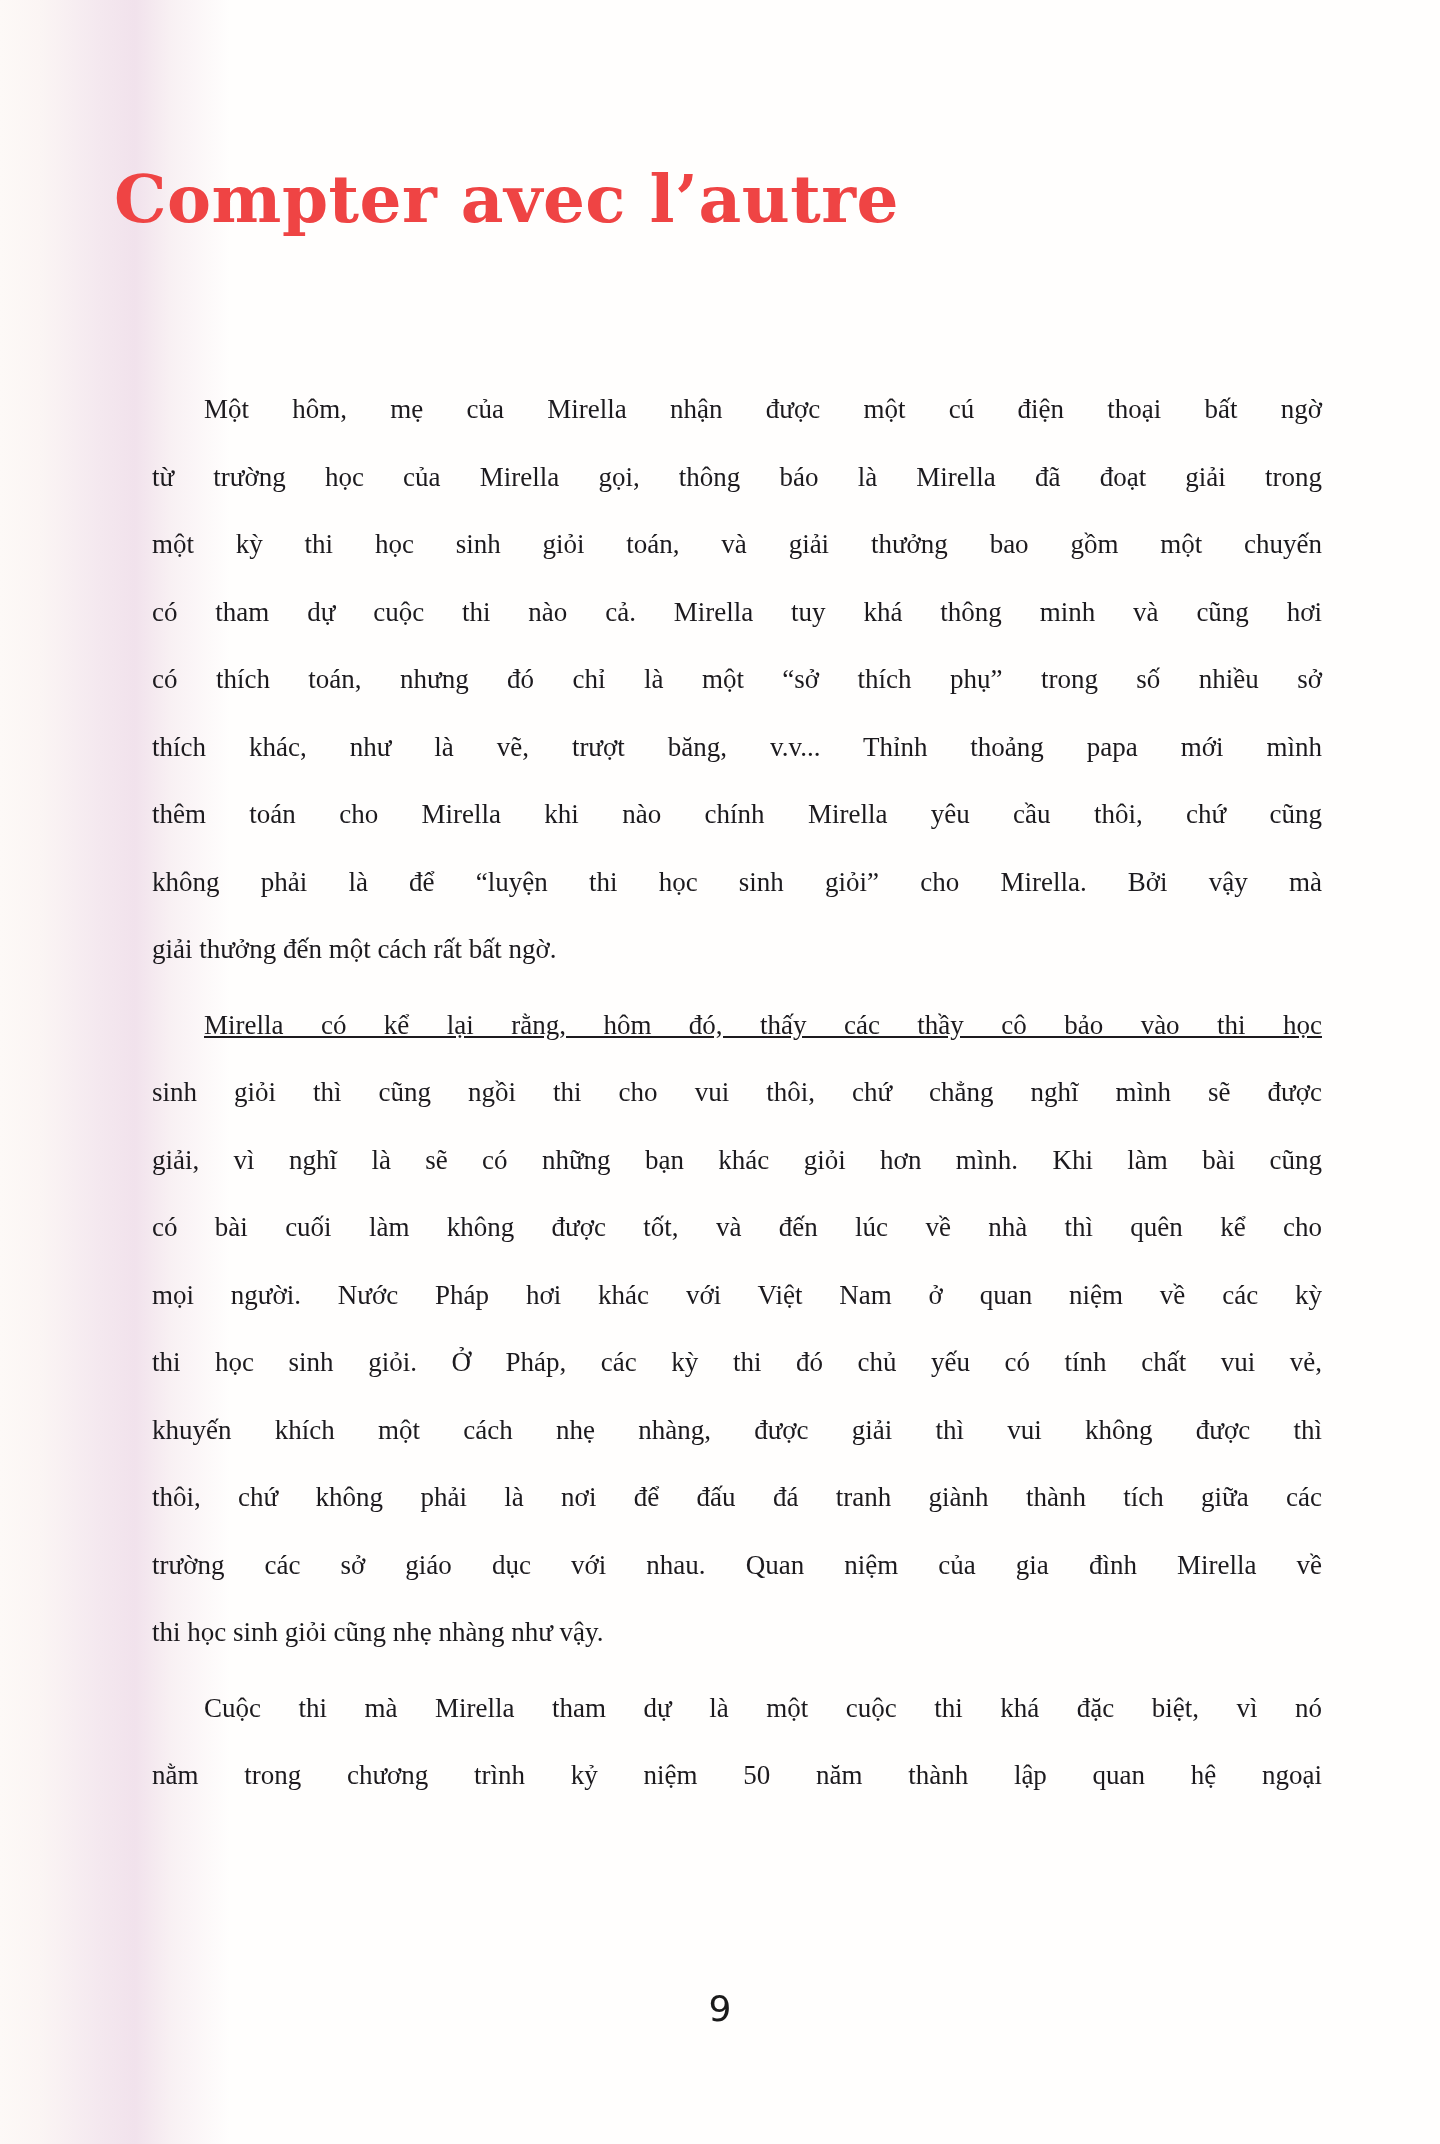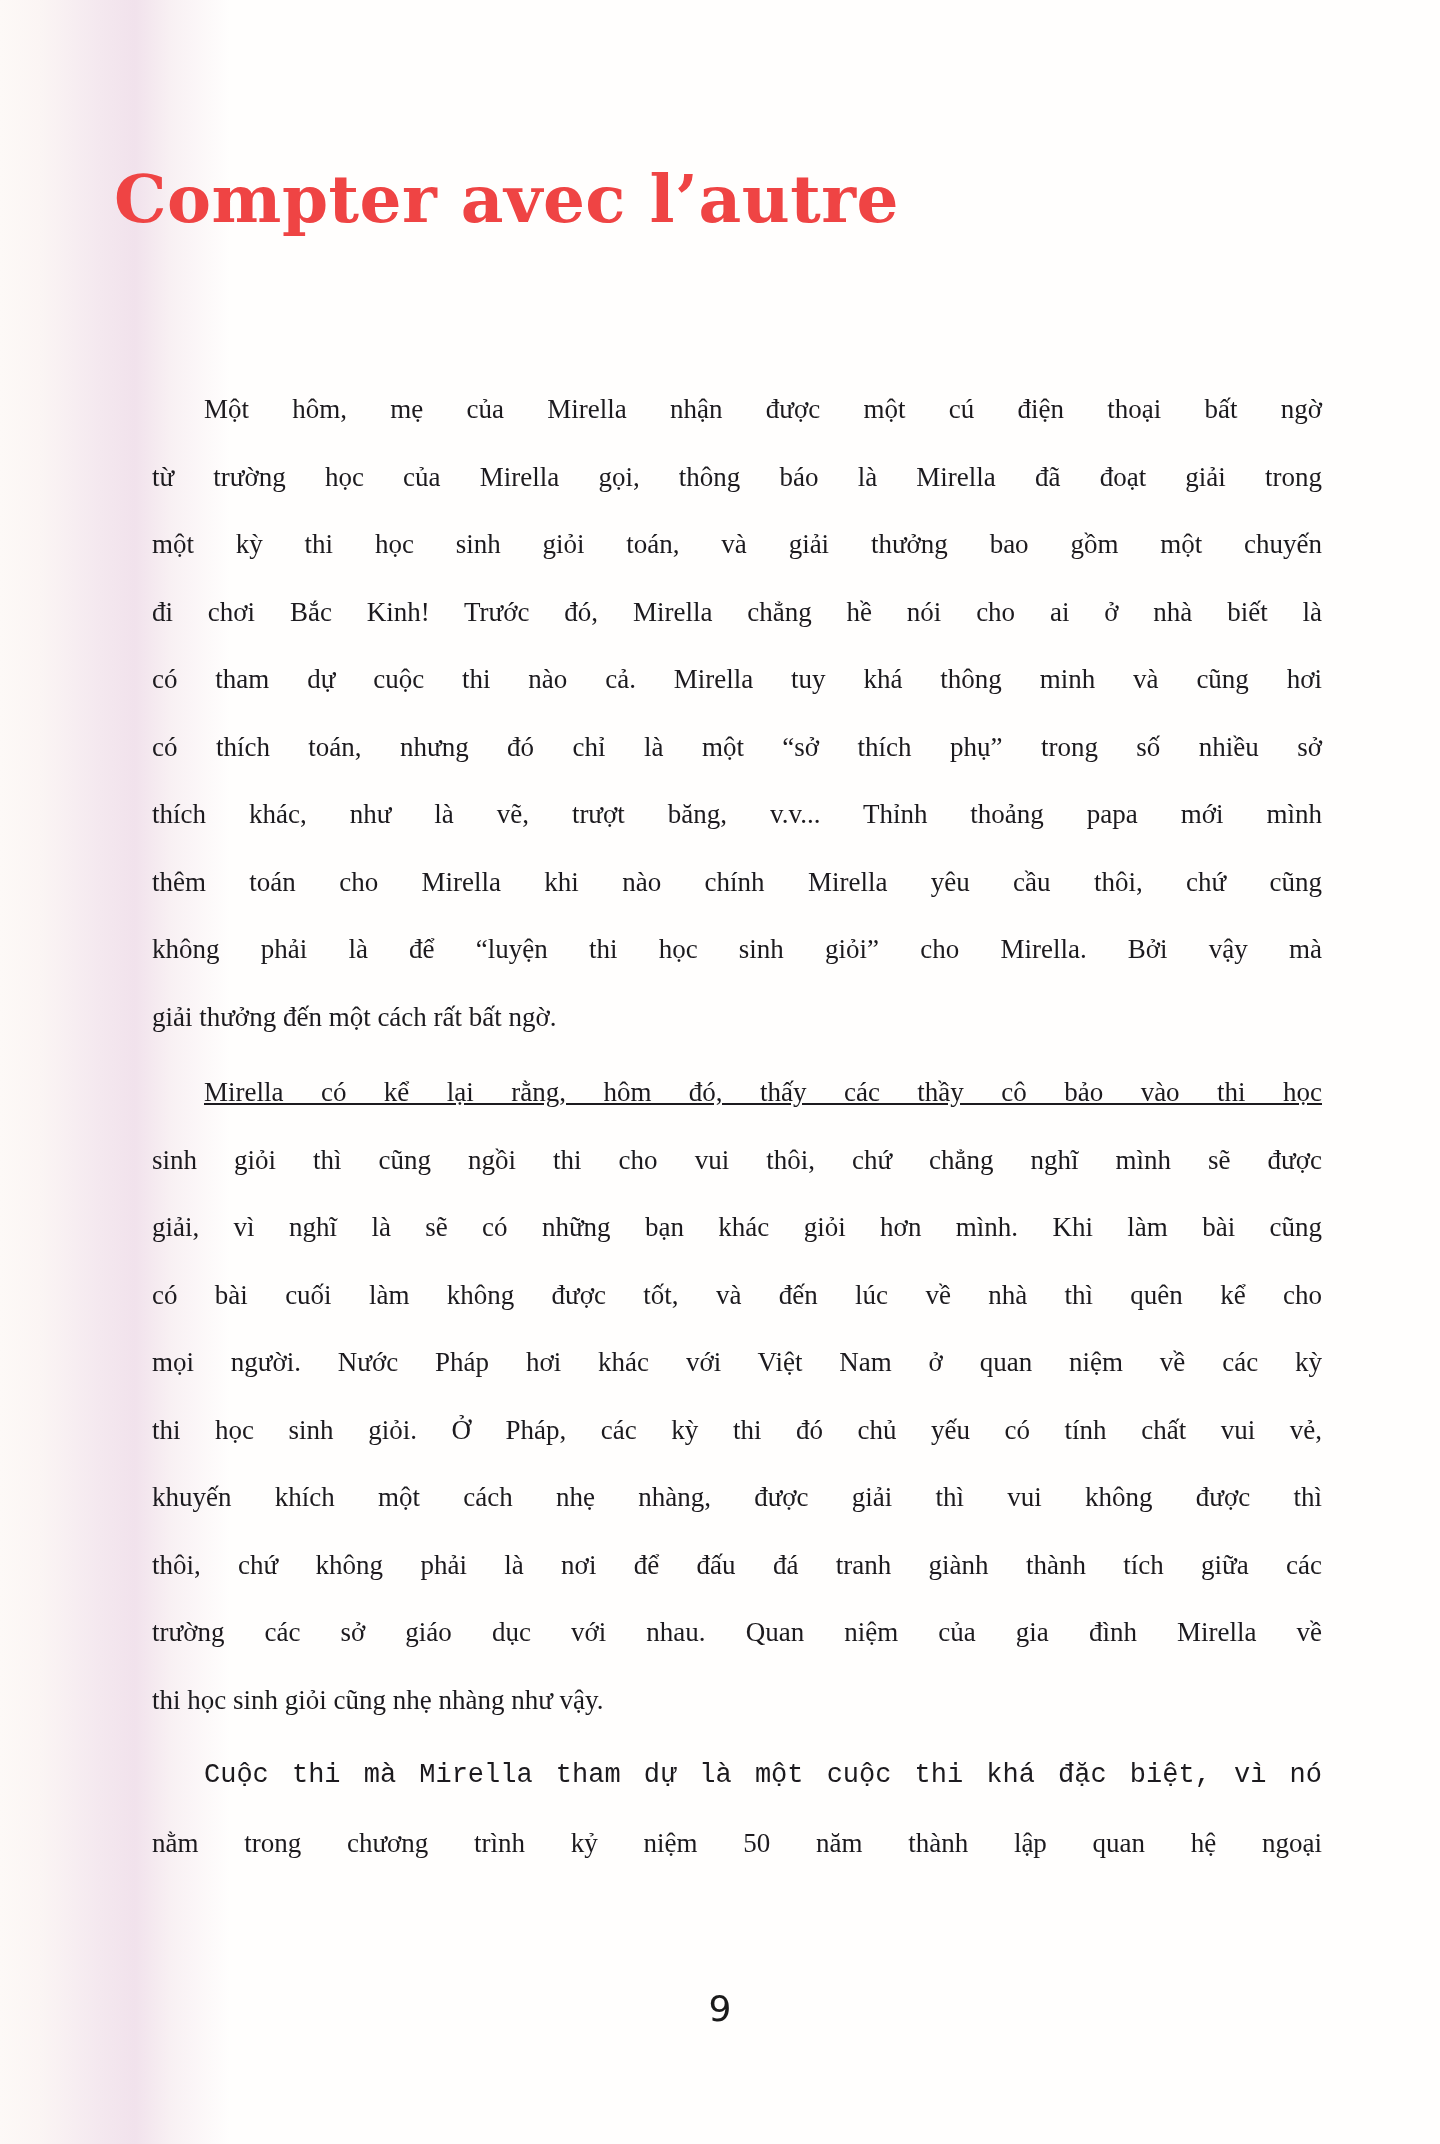--- a/index.html
+++ b/index.html
@@ -46,40 +46,39 @@
 <div class="page-shade"></div>
 
 <h1 class="title">Compter avec l’autre</h1>
 
 <div class="body-text">
   <div id="paragraphs">
       <div class="para">
         <span class="line" style="padding-left: 52px; margin-left: 0px;">Một hôm, mẹ của Mirella nhận được một cú điện thoại bất ngờ</span>
         <span class="line">từ trường học của Mirella gọi, thông báo là Mirella đã đoạt giải trong</span>
         <span class="line">một kỳ thi học sinh giỏi toán, và giải thưởng bao gồm một chuyến</span>
-        <span class="line">đi chơi Bắc Kinh! Trước đó, Mirella chẳng hề nói cho ai ở nhà biết là</span>
         <span class="line">có tham dự cuộc thi nào cả. Mirella tuy khá thông minh và cũng hơi</span>
         <span class="line">có thích toán, nhưng đó chỉ là một “sở thích phụ” trong số nhiều sở</span>
         <span class="line">thích khác, như là vẽ, trượt băng, v.v... Thỉnh thoảng papa mới mình</span>
         <span class="line">thêm toán cho Mirella khi nào chính Mirella yêu cầu thôi, chứ cũng</span>
         <span class="line">không phải là để “luyện thi học sinh giỏi” cho Mirella. Bởi vậy mà</span>
         <span class="line last">giải thưởng đến một cách rất bất ngờ.</span>
       </div>
       <div class="para" style="margin-top: 8px;">
         <span class="line" style="padding-left: 52px; margin-left: 0px; text-decoration: underline;">Mirella có kể lại rằng, hôm đó, thấy các thầy cô bảo vào thi học</span>
         <span class="line">sinh giỏi thì cũng ngồi thi cho vui thôi, chứ chẳng nghĩ mình sẽ được</span>
         <span class="line">giải, vì nghĩ là sẽ có những bạn khác giỏi hơn mình. Khi làm bài cũng</span>
         <span class="line">có bài cuối làm không được tốt, và đến lúc về nhà thì quên kể cho</span>
         <span class="line">mọi người. Nước Pháp hơi khác với Việt Nam ở quan niệm về các kỳ</span>
         <span class="line">thi học sinh giỏi. Ở Pháp, các kỳ thi đó chủ yếu có tính chất vui vẻ,</span>
         <span class="line">khuyến khích một cách nhẹ nhàng, được giải thì vui không được thì</span>
         <span class="line">thôi, chứ không phải là nơi để đấu đá tranh giành thành tích giữa các</span>
         <span class="line">trường các sở giáo dục với nhau. Quan niệm của gia đình Mirella về</span>
         <span class="line last">thi học sinh giỏi cũng nhẹ nhàng như vậy.</span>
       </div>
       <div class="para" style="margin-top: 8px;">
-        <span class="line" style="padding-left: 52px; margin-left: 0px; font-family: Liberation Mono, monospace;">Cuộc thi mà Mirella tham dự là một cuộc thi khá đặc biệt, vì nó</span>
+        <span class="line" style="padding-left: 52px; margin-left: 0px;">Cuộc thi mà Mirella tham dự là một cuộc thi khá đặc biệt, vì nó</span>
         <span class="line">nằm trong chương trình kỷ niệm 50 năm thành lập quan hệ ngoại</span>
       </div>
     </div>
 </div>
 
 <div class="page-number">9</div>
 
 </body></html>

